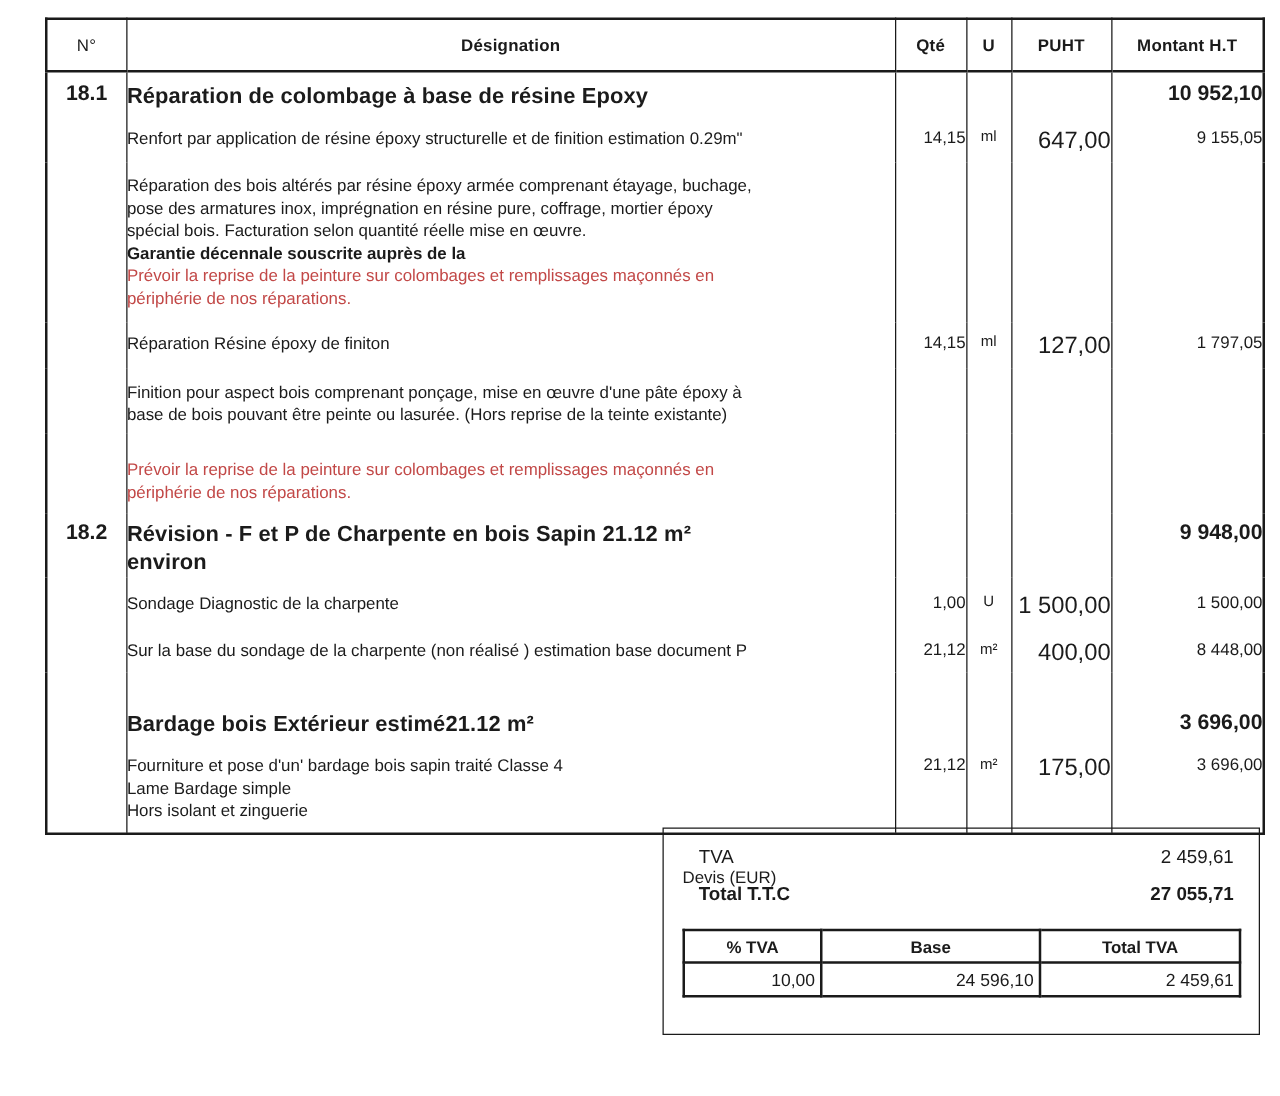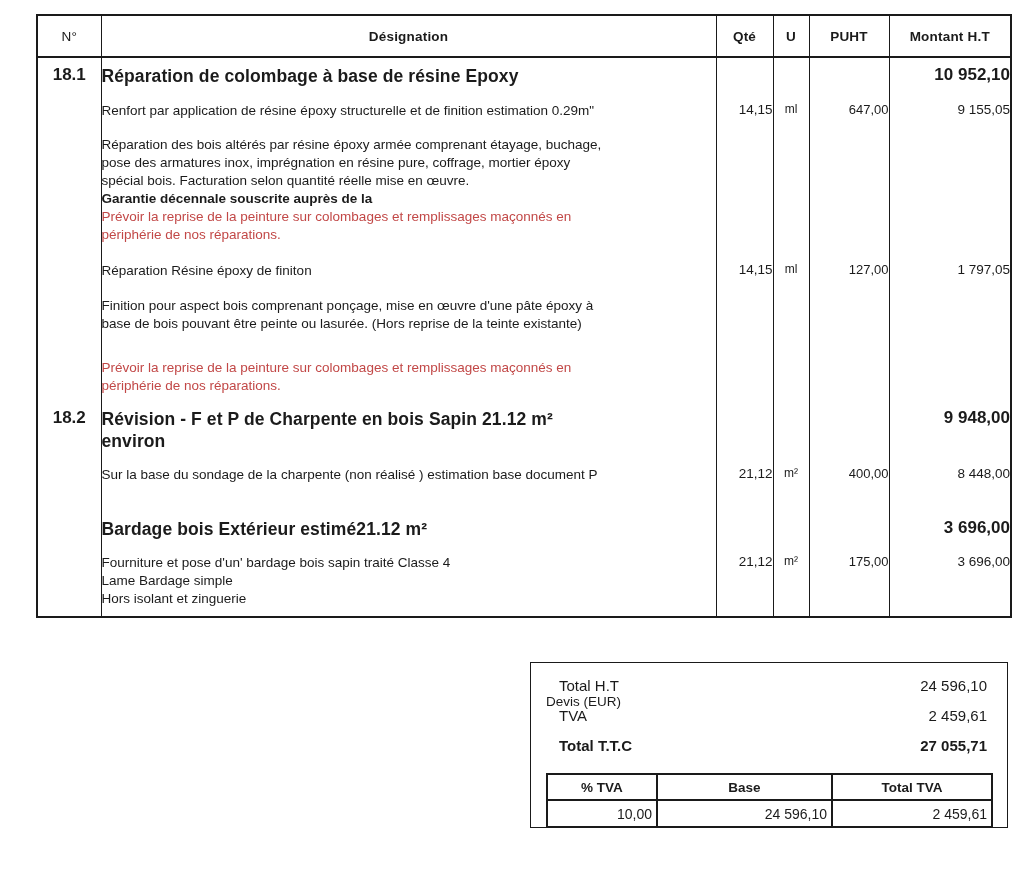--- a/index.html
+++ b/index.html
@@ -41,21 +41,21 @@
     font-size: 13.5px;
     font-weight: 700;
     letter-spacing: 0.2px;
   }
   .items-table thead th.h-num { font-weight: 400; }
 
   .c-num  { text-align: center; font-size: 17px; font-weight: 700; }
   .c-desig{ padding-left: 11px; padding-right: 8px; }
   .c-qty  { text-align: right; padding-right: 5px; font-size: 13.5px; }
   .c-unit { text-align: center; font-size: 12px; }
-  .c-puht { text-align: right; padding-right: 7px; font-size: 13px; }
+  .c-puht { text-align: right; padding-right: 7px; font-size: 19px; }
   .c-amt  { text-align: right; padding-right: 8px; font-size: 13.5px; }
   .c-amt.sec { font-size: 17px; font-weight: 700; }
 
   .sec-title {
     font-size: 17.5px;
     font-weight: 700;
     line-height: 22px;
     letter-spacing: 0.1px;
   }
   .ln { font-size: 13.5px; line-height: 18px; }
@@ -228,20 +228,30 @@
           <td class="c-num">18.2</td>
           <td class="c-desig">
             <div class="sec-title">Révision  - F et P de Charpente en bois Sapin 21.12 m²</div>
             <div class="sec-title">environ</div>
           </td>
           <td class="c-qty"></td>
           <td class="c-unit"></td>
           <td class="c-puht"></td>
           <td class="c-amt sec">9 948,00</td>
         </tr>
+        <tr class="row-sondage">
+          <td class="c-num"></td>
+          <td class="c-desig">
+            <div class="ln">Sondage Diagnostic de la charpente</div>
+          </td>
+          <td class="c-qty">1,00</td>
+          <td class="c-unit">U</td>
+          <td class="c-puht">1 500,00</td>
+          <td class="c-amt">1 500,00</td>
+        </tr>
         <tr class="row-sur-la-base">
           <td class="c-num"></td>
           <td class="c-desig">
             <div class="ln">Sur la base du sondage de la charpente  (non réalisé ) estimation base document P</div>
           </td>
           <td class="c-qty">21,12</td>
           <td class="c-unit">m²</td>
           <td class="c-puht">400,00</td>
           <td class="c-amt">8 448,00</td>
         </tr>
@@ -267,24 +277,20 @@
           <td class="c-puht">175,00</td>
           <td class="c-amt">3 696,00</td>
         </tr>
       </tbody>
   </table>
 
   <div class="summary-box">
     <span class="summary-legend">Devis (EUR)</span>
 
     <div class="summary-rows">
-      <div class="summary-row">
-        <span>Total H.T</span>
-        <span>24 596,10</span>
-      </div>
       <div class="summary-row">
         <span>TVA</span>
         <span>2 459,61</span>
       </div>
       <div class="summary-row bold">
         <span>Total T.T.C</span>
         <span>27 055,71</span>
       </div>
     </div>
 

